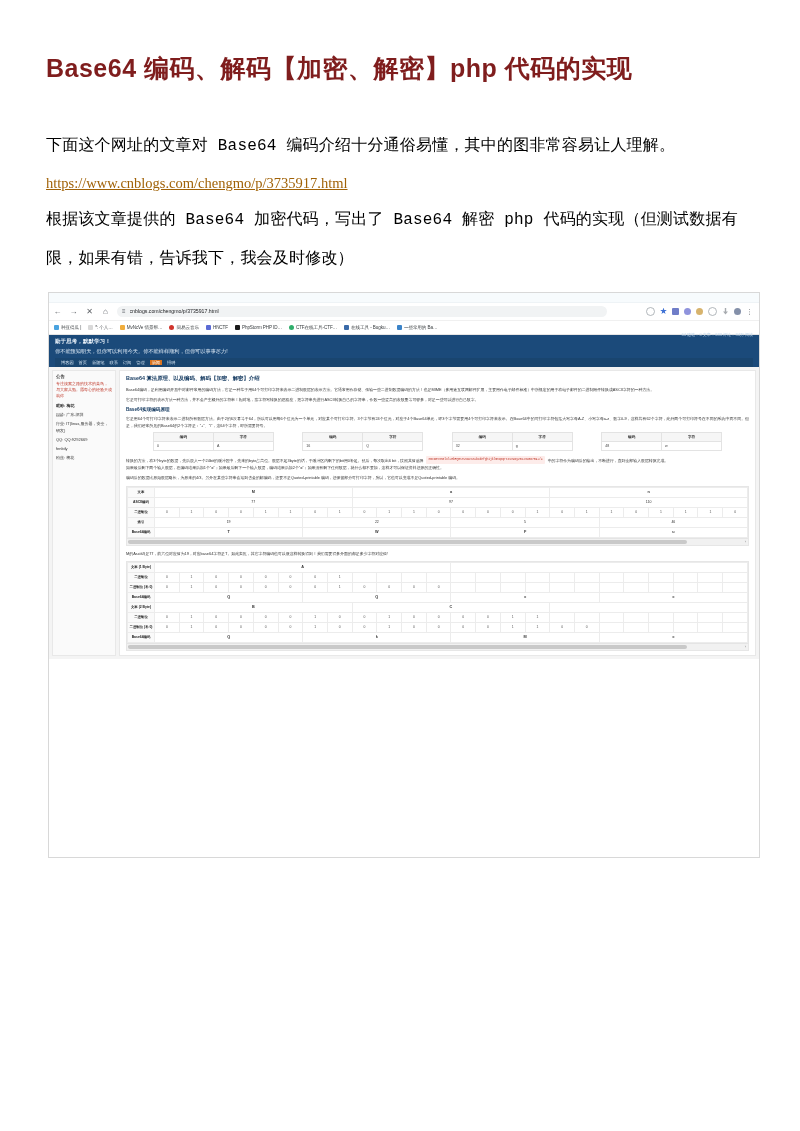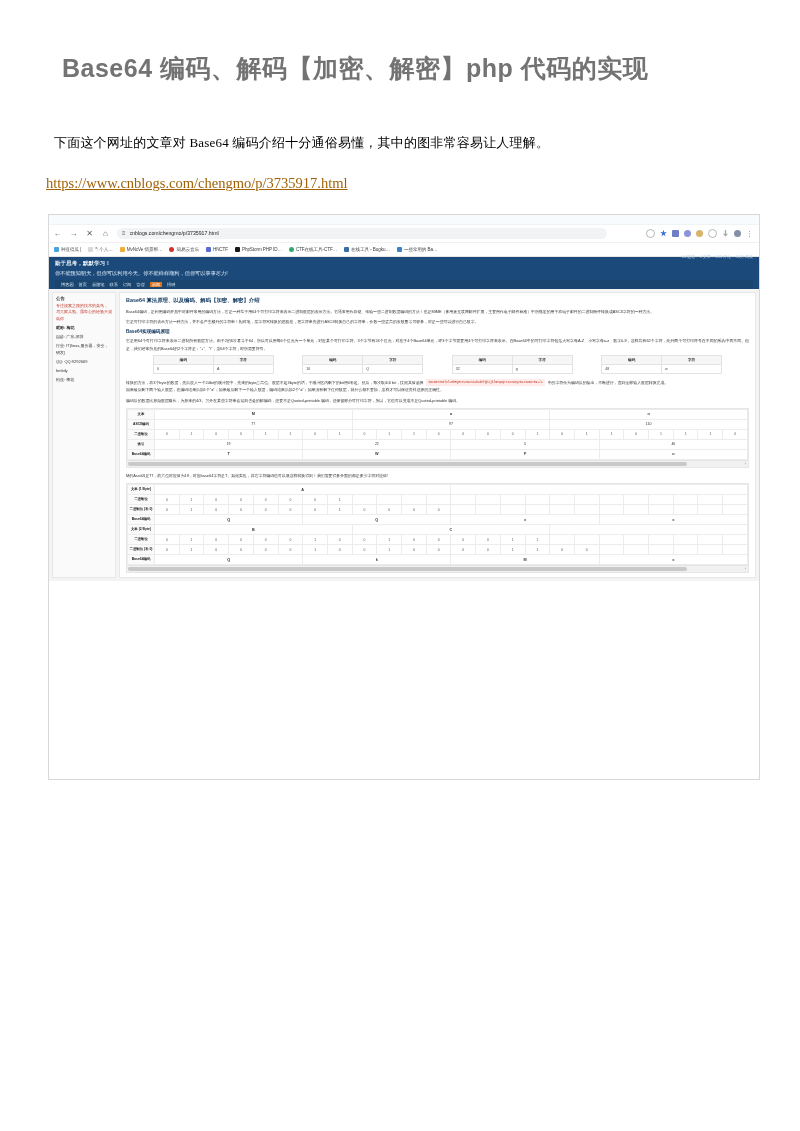--- a/index.html
+++ b/index.html
@@ -10,32 +10,33 @@
     overflow:hidden;
   }
   .page{position:relative;width:800px;height:1131px;background:#fff;}
 
   
   .doc{padding:0 46px;box-sizing:border-box;}
   .doc-title{
     font-family:"Liberation Sans", sans-serif;
     font-weight:bold;
     font-size:25px;
-    color:#737373;
+    color:#7f1d1d;
     letter-spacing:.5px;
-    margin:52px 0 0 16px;
+    margin:52px 0 0 0;
     line-height:1.3;
     white-space:nowrap;
   }
   .para{
-    font-size:13px;
+    font-size:16px;
     color:#000;
     line-height:2.45;
-    margin:8px;
+    margin:0;
     letter-spacing:.2px;
+    font-family:Liberation Mono, monospace;
   }
   .p1{margin-top:42px;}
   .link{
     color:#a16207;
     text-decoration:underline;
     font-size:14.5px;
     display:inline-block;
     line-height:2.45;
     font-family:"Liberation Serif", serif;
   }
@@ -141,20 +142,21 @@
 <div class="page">
 
   <div class="doc">
 
     <h1 class="doc-title">Base64 编码、解码【加密、解密】php 代码的实现</h1>
 
     <p class="para p1">下面这个网址的文章对 Base64 编码介绍十分通俗易懂，其中的图非常容易让人理解。</p>
 
     <a class="link" href="#">https://www.cnblogs.com/chengmo/p/3735917.html</a>
 
+    <p class="para p2">根据该文章提供的 Base64 加密代码，写出了 Base64 解密 php 代码的实现（但测试数据有限，如果有错，告诉我下，我会及时修改）</p>
 
     
     <div class="shot">
 
       <div class="tabstrip"></div>
 
       <div class="toolbar">
         <span class="navico">←</span>
         <span class="navico">→</span>
         <span class="navico">✕</span>

